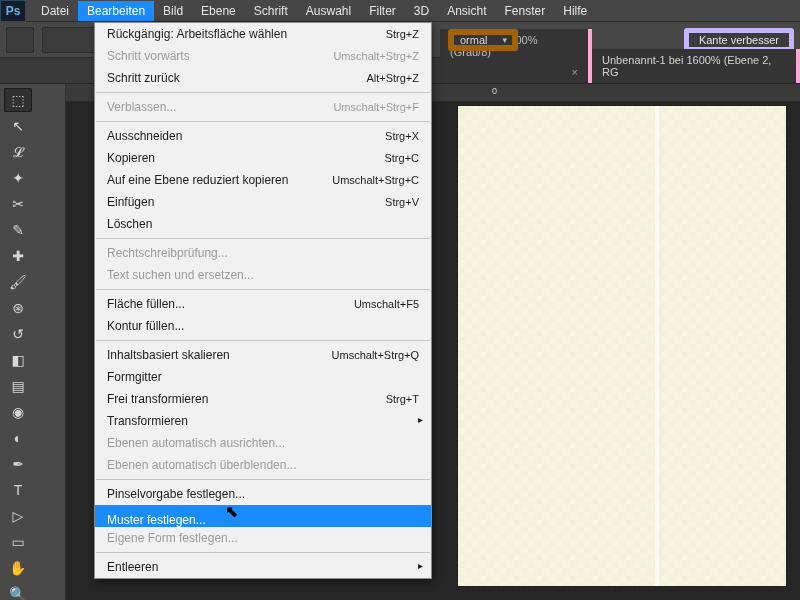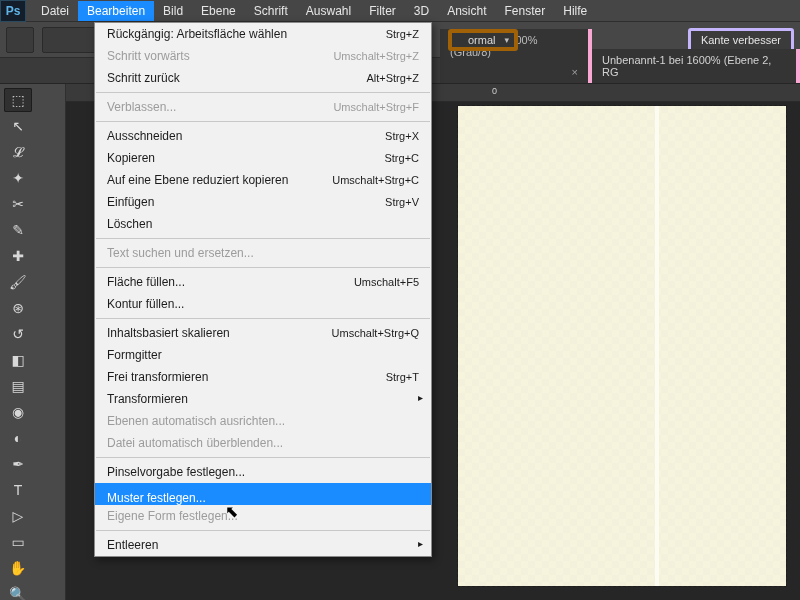--- a/index.html
+++ b/index.html
@@ -4,23 +4,23 @@
 <style>
   * { margin: 0; padding: 0; box-sizing: border-box; font-family: "Segoe UI", Tahoma, sans-serif; }
   body { width: 800px; height: 600px; background: #4a4a4a; overflow: hidden; position: relative; }
   .menubar { height: 22px; background: #464646; display: flex; align-items: center; border-bottom: 1px solid #2e2e2e; }
   .ps-logo { width: 26px; height: 22px; background: #141e2a; color: #5fb4e8; font-weight: 700; font-size: 12px; display: flex; align-items: center; justify-content: center; border: 1px solid #2a4a5f; margin-right: 6px; }
   .menu-item { color: #e6e6e6; font-size: 12px; padding: 3px 9px; cursor: default; }
   .menu-item.open { background: #1a8cff; color: #fff; }
   .options-bar { height: 36px; background: #474747; border-bottom: 1px solid #2c2c2c; display: flex; align-items: center; padding: 0 6px; gap: 8px; }
   .opt-icon { width: 28px; height: 26px; background: #3b3b3b; border: 1px solid #2a2a2a; border-radius: 2px; }
   .opt-label { color: #cfcfcf; font-size: 11px; }
-  .opt-select { background: #343434; color: #dcdcdc; border: 4px solid #a16207; height: 22px; font-size: 11px; padding: 0 18px 0 16px; border-radius: 3px; min-width: 70px; position: relative; display: flex; align-items: center; }
+  .opt-select { background: #343434; color: #dcdcdc; border: 6px solid #a16207; height: 22px; font-size: 11px; padding: 0 18px 0 6px; border-radius: 3px; min-width: 70px; position: relative; display: flex; align-items: center; }
   .opt-select:after { content: "▾"; position: absolute; right: 5px; font-size: 9px; color: #bfbfbf; }
-  .opt-btn { background: #3b3b3b; color: #e6e6e6; border: 3px solid #c4b5fd; height: 24px; font-size: 11px; padding: 0 10px; border-radius: 3px; display: flex; align-items: center; margin-left: auto; }
+  .opt-btn { background: #3b3b3b; color: #e6e6e6; border: 5px solid #c4b5fd; height: 24px; font-size: 11px; padding: 0 10px; border-radius: 3px; display: flex; align-items: center; margin-left: auto; }
   .tabstrip { height: 26px; background: #3a3a3a; display: flex; align-items: flex-end; border-bottom: 1px solid #252525; padding-left: 440px; }
   .doctab { background: #343434; color: #d3d3d3; font-size: 11px; padding: 5px 10px; border-right: 4px solid #f9a8d4; display: flex; align-items: flex-end; gap: 8px; flex-direction: column; }
   .doctab:first-of-type { color: #bcbcbc; }
   .doctab .x { color: #9f9f9f; font-size: 11px; }
   .workspace { position: absolute; top: 84px; left: 0; right: 0; bottom: 0; display: flex; }
   .tools { width: 66px; background: #494949; display: flex; flex-wrap: wrap; padding: 4px; gap: 2px; border-right: 1px solid #2f2f2f; }
   .tool { width: 28px; height: 24px; display: flex; align-items: center; justify-content: center; color: #d8d8d8; font-size: 14px; border-radius: 2px; cursor: default; }
   .tool.selected { background: #303030; box-shadow: inset 0 0 0 1px #1c1c1c; }
   .canvas-area { flex: 1; background: #262626; position: relative; }
   .ruler-h { height: 18px; background: #3a3a3a; border-bottom: 1px solid #2a2a2a; position: relative; }
@@ -149,20 +149,23 @@
     </div>
     <div class="dd-row">
       <span>Einfügen</span>
       <span class="shortcut">Strg+V</span>
     </div>
     <div class="dd-row">
       <span>Löschen</span>
     </div>
     <div class="dd-sep"></div>
     <div class="dd-row disabled">
+      <span>Rechtschreibprüfung...</span>
+    </div>
+    <div class="dd-row disabled">
       <span>Text suchen und ersetzen...</span>
     </div>
     <div class="dd-sep"></div>
     <div class="dd-row">
       <span>Fläche füllen...</span>
       <span class="shortcut">Umschalt+F5</span>
     </div>
     <div class="dd-row">
       <span>Kontur füllen...</span>
     </div>
@@ -178,21 +181,21 @@
       <span>Frei transformieren</span>
       <span class="shortcut">Strg+T</span>
     </div>
     <div class="dd-row">
       <span class="sub">Transformieren</span>
     </div>
     <div class="dd-row disabled">
       <span>Ebenen automatisch ausrichten...</span>
     </div>
     <div class="dd-row disabled">
-      <span>Datei automatisch überblenden...</span>
+      <span>Ebenen automatisch überblenden...</span>
     </div>
     <div class="dd-sep"></div>
     <div class="dd-row">
       <span>Pinselvorgabe festlegen...</span>
     </div>
     <div class="dd-row highlight">
       <span>Muster festlegen...</span>
     </div>
     <div class="dd-row disabled">
       <span>Eigene Form festlegen...</span>

